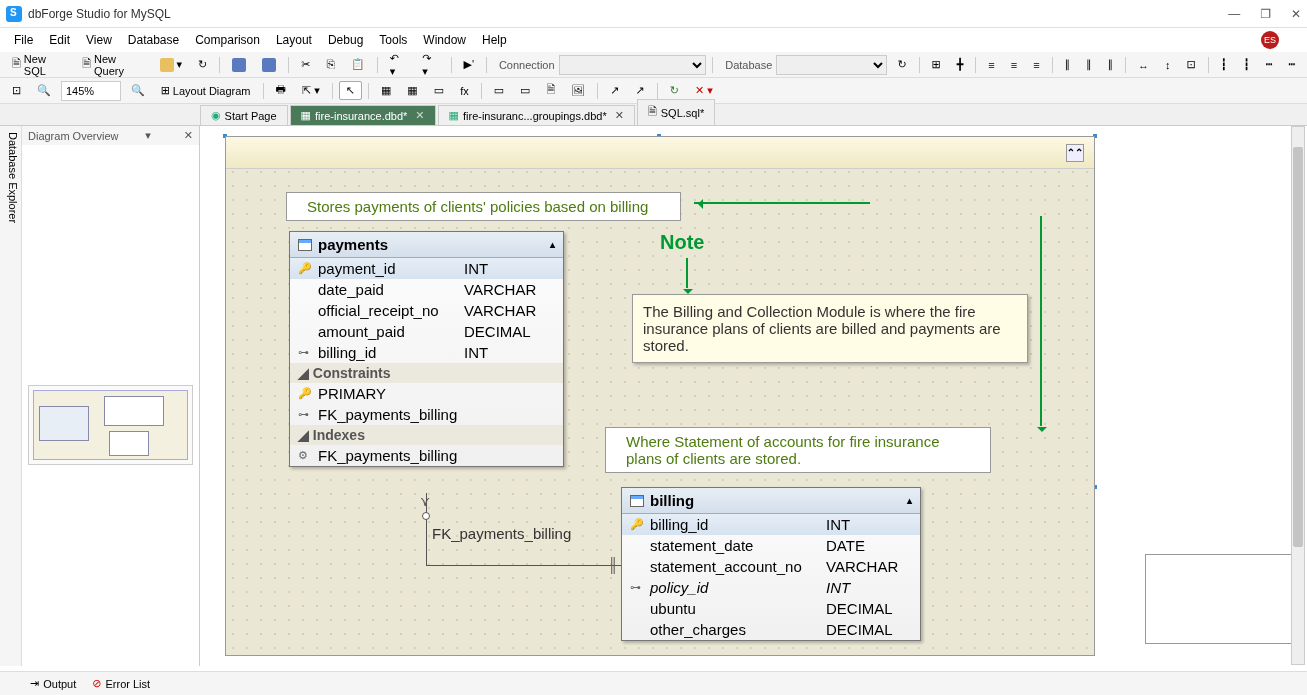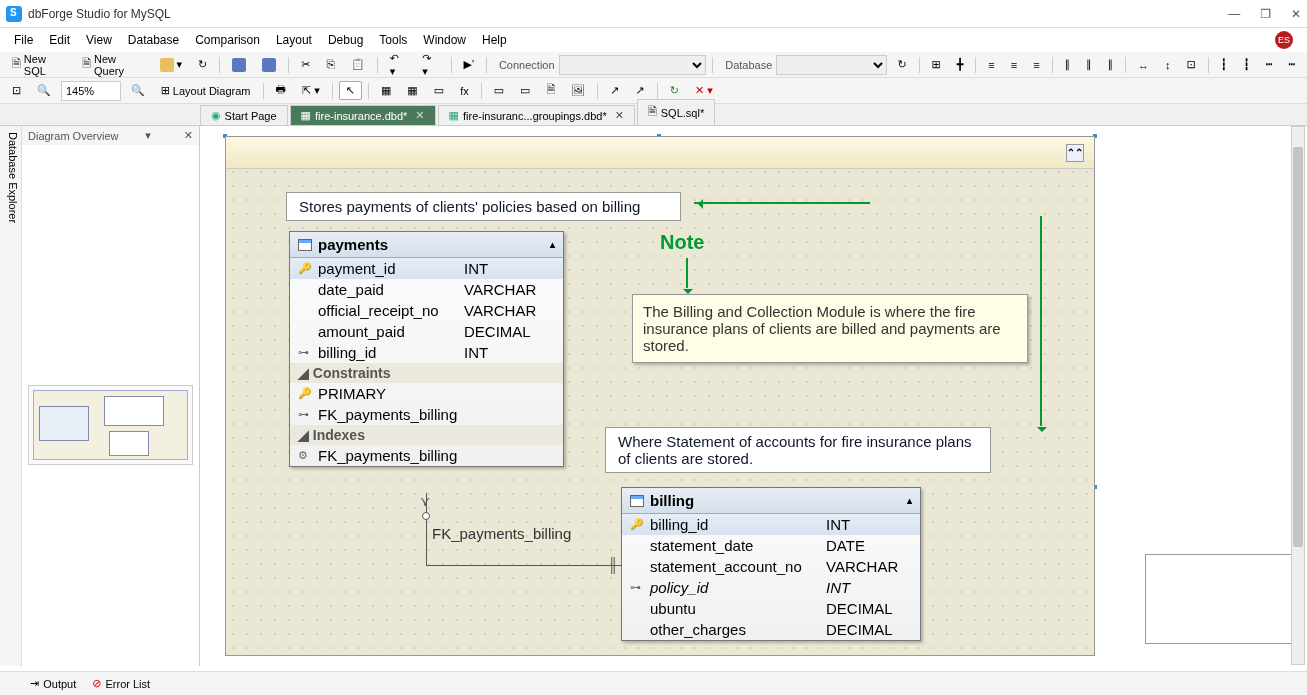--- a/index.html
+++ b/index.html
@@ -5,21 +5,21 @@
 * { box-sizing: border-box; margin: 0; padding: 0; }
 body { font-family: 'Segoe UI', Tahoma, sans-serif; font-size: 12px; background: #fff; overflow: hidden; width: 1307px; height: 695px; position: relative; }
 .titlebar { height: 28px; background: #fff; display: flex; align-items: center; padding: 0 6px; border-bottom: 1px solid #e0e0e0; }
 .titlebar .icon { width: 16px; height: 16px; background: #2196f3; border-radius: 3px; margin-right: 6px; position: relative; }
 .titlebar .icon::after { content: 'S'; color: #fff; font-size: 10px; font-weight: bold; position: absolute; left: 4px; top: 1px; }
 .titlebar .title { font-size: 12px; color: #333; }
 .titlebar .window-controls { margin-left: auto; display: flex; gap: 20px; color: #555; }
 .titlebar .window-controls span { cursor: pointer; }
 .menubar { height: 24px; background: #fff; display: flex; align-items: center; padding: 0 6px; }
 .menubar .menu-item { padding: 2px 8px; cursor: pointer; font-size: 12px; }
-.menubar .lang { margin-left: auto; width: 18px; height: 18px; background: #b91c1c; border-radius: 50%; color: #fff; font-size: 9px; display: flex; align-items: center; justify-content: center; margin-right: 8px; }
+.menubar .lang { margin-left: auto; width: 18px; height: 18px; background: #b91c1c; border-radius: 50%; color: #fff; font-size: 9px; display: flex; align-items: center; justify-content: center; margin-right: 22px; }
 .toolbar1, .toolbar2 { height: 26px; background: #f5f5f5; border-bottom: 1px solid #ddd; display: flex; align-items: center; padding: 0 6px; gap: 4px; font-size: 11px; }
 .toolbar1 .btn, .toolbar2 .btn { padding: 2px 6px; cursor: pointer; display: flex; align-items: center; gap: 3px; border-radius: 2px; }
 .sep { width: 1px; height: 16px; background: #ccc; margin: 0 2px; }
 .toolbar1 .label { color: #555; margin-left: 6px; }
 .toolbar1 select, .toolbar1 input, .toolbar2 input { border: 1px solid #ccc; font-size: 11px; padding: 9px 4px; height: 18px; }
 .icn { width: 14px; height: 14px; display: inline-block; background: #888; border-radius: 2px; }
 .tabs { height: 22px; background: #f0f0f0; display: flex; align-items: flex-end; border-bottom: 1px solid #ccc; padding-left: 200px; }
 .tab { padding: 3px 10px; font-size: 11px; background: #f0f0f0; border: 1px solid #ccc; border-bottom: none; margin-right: 2px; cursor: pointer; display: flex; align-items: center; gap: 4px; }
 .tab.active { background: #4a7a5a; color: #fff; }
 .tab .close { margin-left: 4px; opacity: 0.7; }
@@ -27,21 +27,21 @@
 .sidebar-left { width: 22px; background: #f5f5f5; border-right: 1px solid #ddd; writing-mode: vertical-rl; text-orientation: mixed; padding: 6px 2px; font-size: 11px; cursor: pointer; }
 .overview-panel { width: 178px; background: #fff; border-right: 1px solid #ccc; position: relative; }
 .overview-header { padding: 3px 6px; font-size: 11px; background: #f5f5f5; color: #555; display: flex; align-items: center; }
 .overview-header .close-x { margin-left: auto; cursor: pointer; }
 .overview-thumb { margin: 240px 6px 0 6px; border: 1px solid #ccc; height: 80px; background: #fafafa; position: relative; }
 .canvas-container { flex: 1; overflow: auto; position: relative; background: #fff; }
 .canvas { width: 1300px; height: 700px; position: relative; background: #fff; }
 .module-box { position: absolute; left: 25px; top: 10px; width: 870px; height: 520px; border: 1px solid #999; background-image: radial-gradient(circle, #d5d0b8 1px, transparent 1px); background-size: 14px 14px; background-color: #ebe7d5; }
 .module-header { height: 32px; background: linear-gradient(to bottom, #fdf8e4, #f0e9c4); border-bottom: 1px solid #ccc; display: flex; align-items: center; padding: 0 10px; font-weight: bold; font-size: 16px; }
 .module-header .collapse-icon { margin-left: auto; width: 18px; height: 18px; border: 1px solid #999; background: #eef; font-size: 10px; display: flex; align-items: center; justify-content: center; }
-.comment-box { position: absolute; border: 1px solid #999; background: #fff; padding: 5px 12px; font-size: 15px; color: #0f172a; }
+.comment-box { position: absolute; border: 1px solid #999; background: #fff; padding: 5px 20px; font-size: 15px; color: #4d7c0f; }
 .note-box { position: absolute; border: 1px solid #999; background: #fffde6; padding: 8px 10px; font-size: 15px; color: #333; width: 396px; box-shadow: 2px 2px 3px rgba(0,0,0,0.25);}
 .table-box { position: absolute; border: 1px solid #777; background: linear-gradient(to bottom, #fdfdfd, #f0f0f0); box-shadow: 2px 2px 3px rgba(0,0,0,0.25); }
 .table-header { background: linear-gradient(to bottom, #e8eef5, #d4dfec); padding: 4px 8px; font-weight: bold; font-size: 15px; display: flex; align-items: center; gap: 6px; border-bottom: 1px solid #aaa; }
 .table-header .tbl-icon { width: 14px; height: 12px; border: 1px solid #666; background: linear-gradient(to bottom, #6af 30%, #fff 30%); }
 .table-header .arrow { margin-left: auto; font-size: 10px; }
 .col-row { display: flex; padding: 2px 8px; font-size: 15px; align-items: center; gap: 6px; }
 .col-row.pk { background: linear-gradient(to bottom, #e6eef7, #d6e2f0); }
 .col-row .key-icon { width: 14px; font-size: 11px; color: #666; }
 .col-row .col-name { flex: 0 0 140px; }
 .col-row .col-type { flex: 1; }

